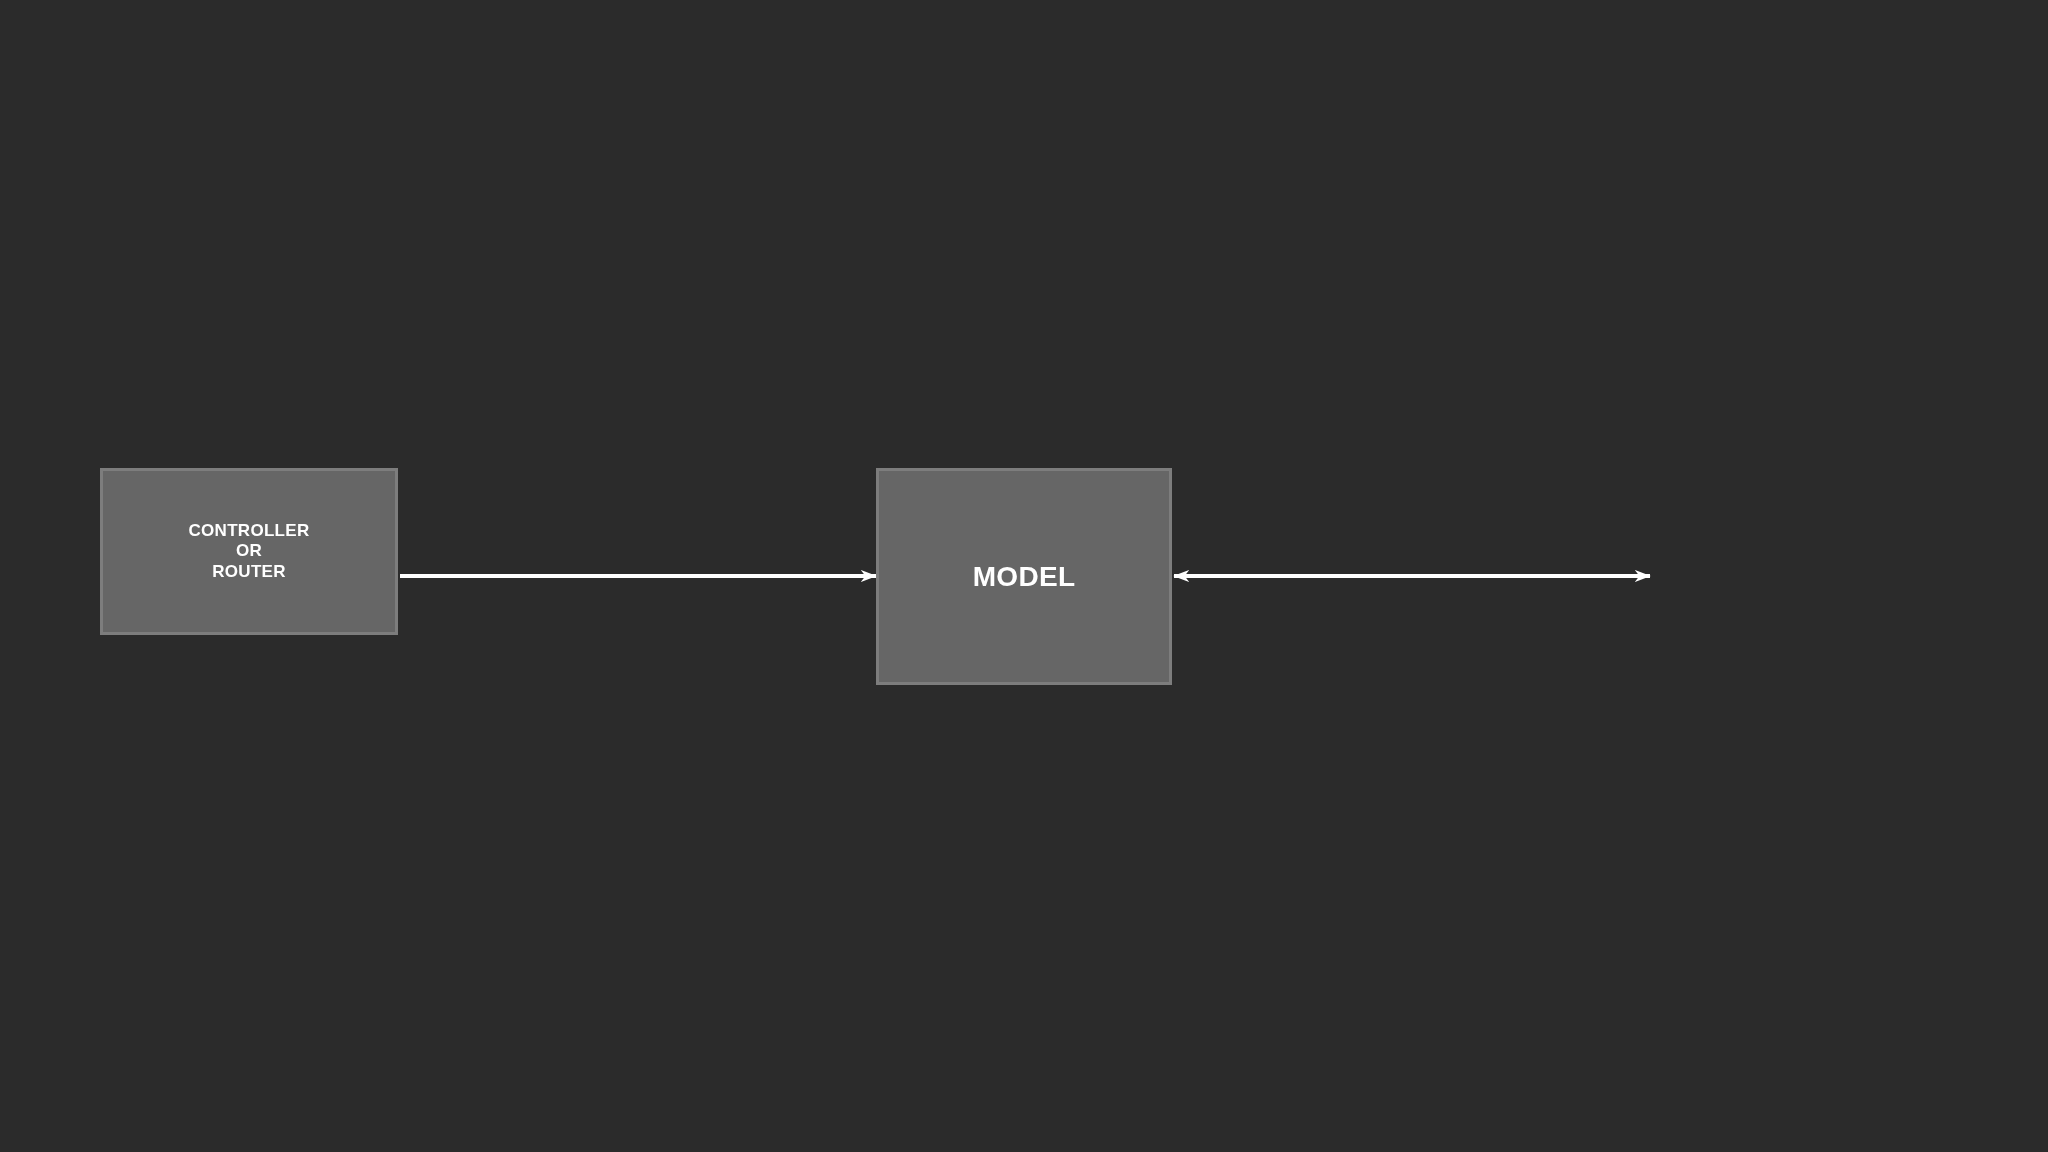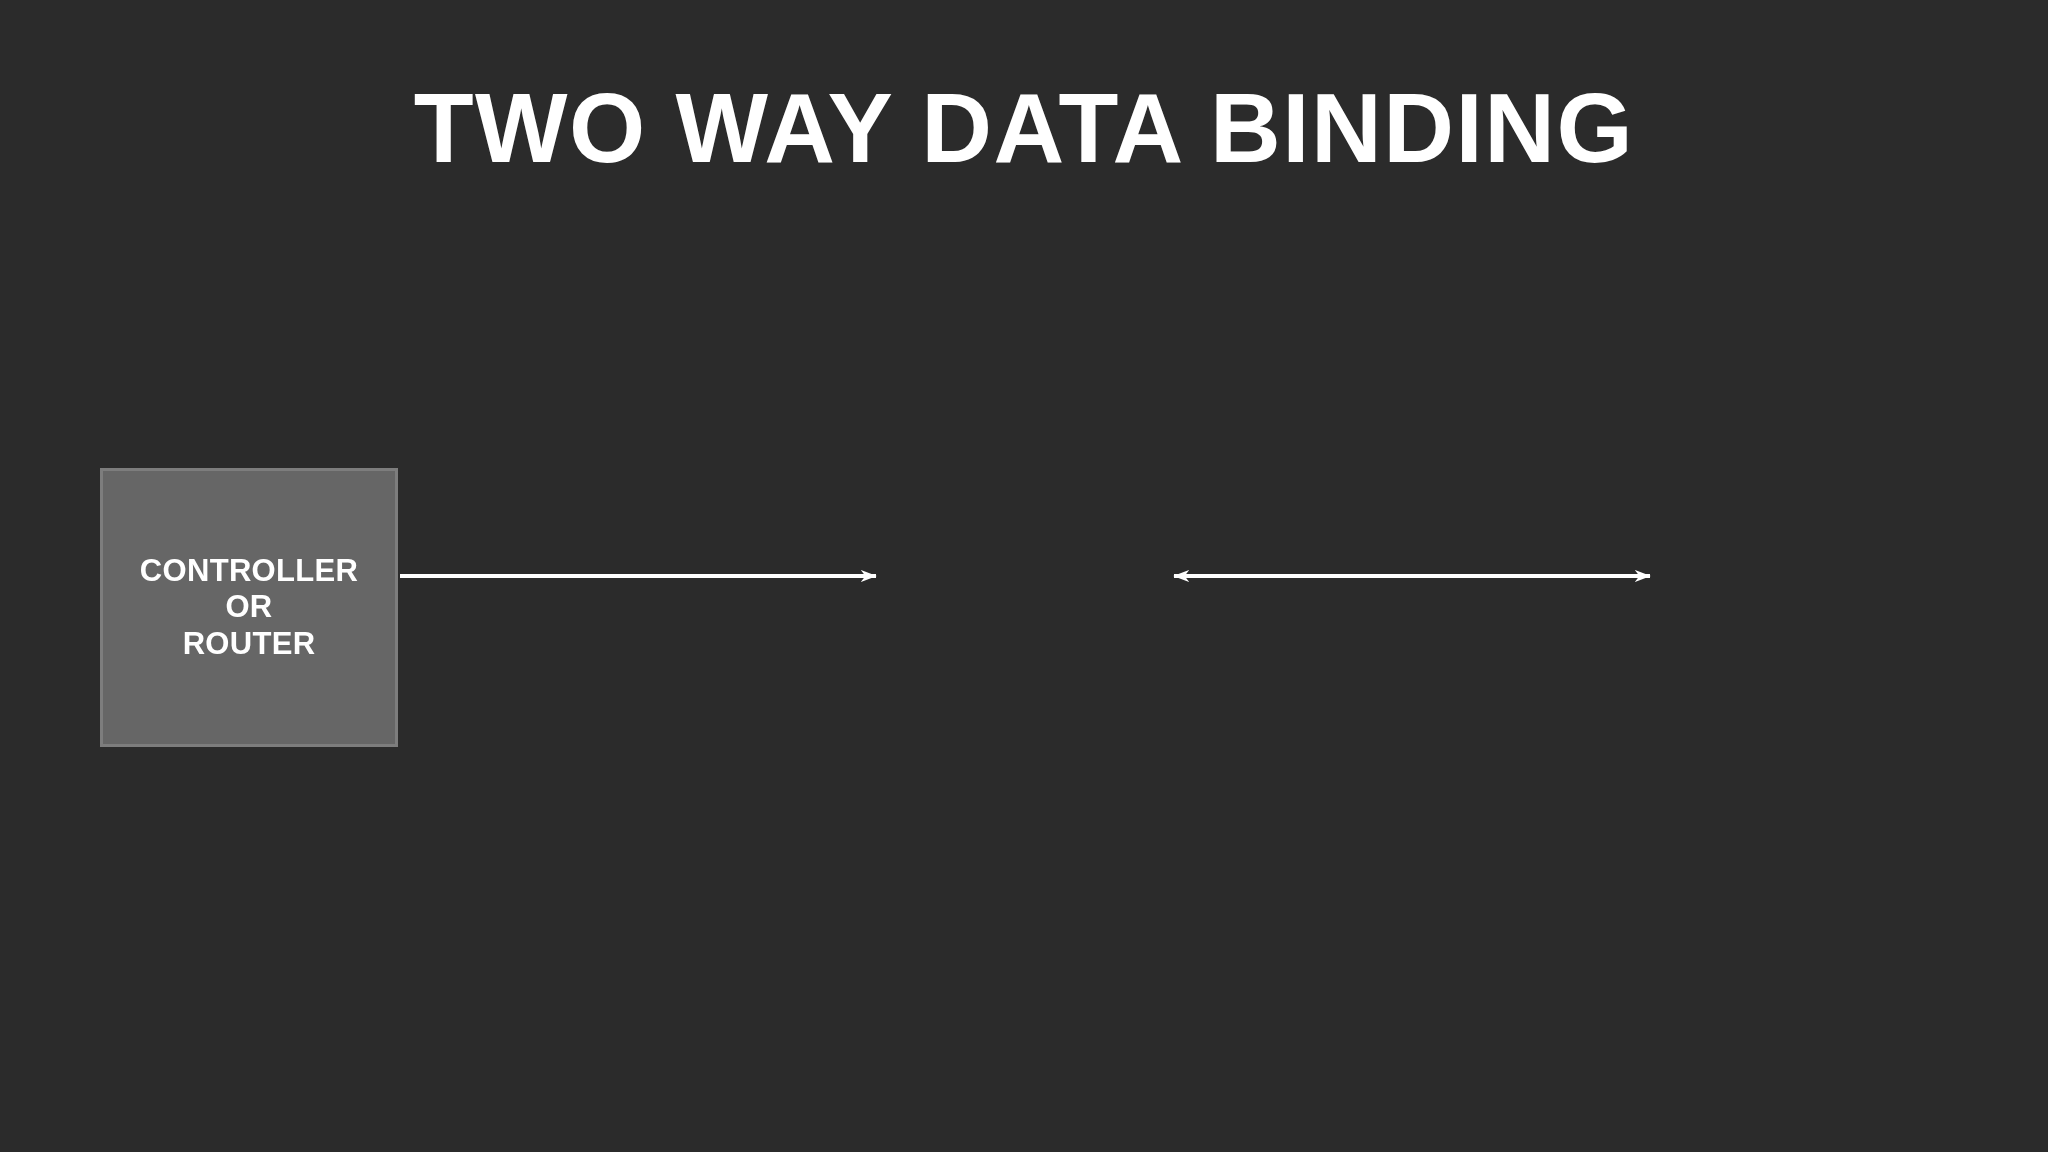--- a/index.html
+++ b/index.html
@@ -62,22 +62,22 @@
     font-family: "Liberation Sans", sans-serif;
     font-weight: bold;
     line-height: 1.18;
     user-select: none;
   }
 
   #node-controller {
     left: 100px;
     top: 468px;
     width: 298px;
-    height: 279px;
-    font-size: 31px;
+    height: 167px;
+    font-size: 17px;
     letter-spacing: 0.3px;
   }
 
   #node-model {
     left: 876px;
     top: 468px;
     width: 296px;
     height: 217px;
     font-size: 28px;
     letter-spacing: 0.3px;
@@ -105,21 +105,20 @@
     width: 2048px;
     height: 1152px;
     pointer-events: none;
   }
 </style>
 </head>
 <body>
 
 <div id="slide">
 
-  <div id="title">TWO WAY DATA BINDING</div>
 
   <div id="diagram">
 
     <svg id="connectors" viewBox="0 0 2048 1152">
       <defs>
         <marker id="arrow-end" markerWidth="16" markerHeight="16" refX="15.2" refY="6" orient="auto" markerUnits="userSpaceOnUse">
           <path d="M 0,0 L 16,6 L 0,12 L 4.6,6 Z" fill="#ffffff"></path>
         </marker>
         <marker id="arrow-start" markerWidth="16" markerHeight="16" refX="0.8" refY="6" orient="auto" markerUnits="userSpaceOnUse">
           <path d="M 16,0 L 0,6 L 16,12 L 11.4,6 Z" fill="#ffffff"></path>
@@ -136,16 +135,19 @@
     </svg>
 
     <div class="node" id="node-controller">
       <span class="node-label">
         <span>CONTROLLER</span><br>
         <span>OR</span><br>
         <span>ROUTER</span>
       </span>
     </div>
 
+    <div class="node" id="node-model">
+      <span class="node-label">MODEL</span>
+    </div>
 
 
   </div>
 </div>
 
 </body></html>

